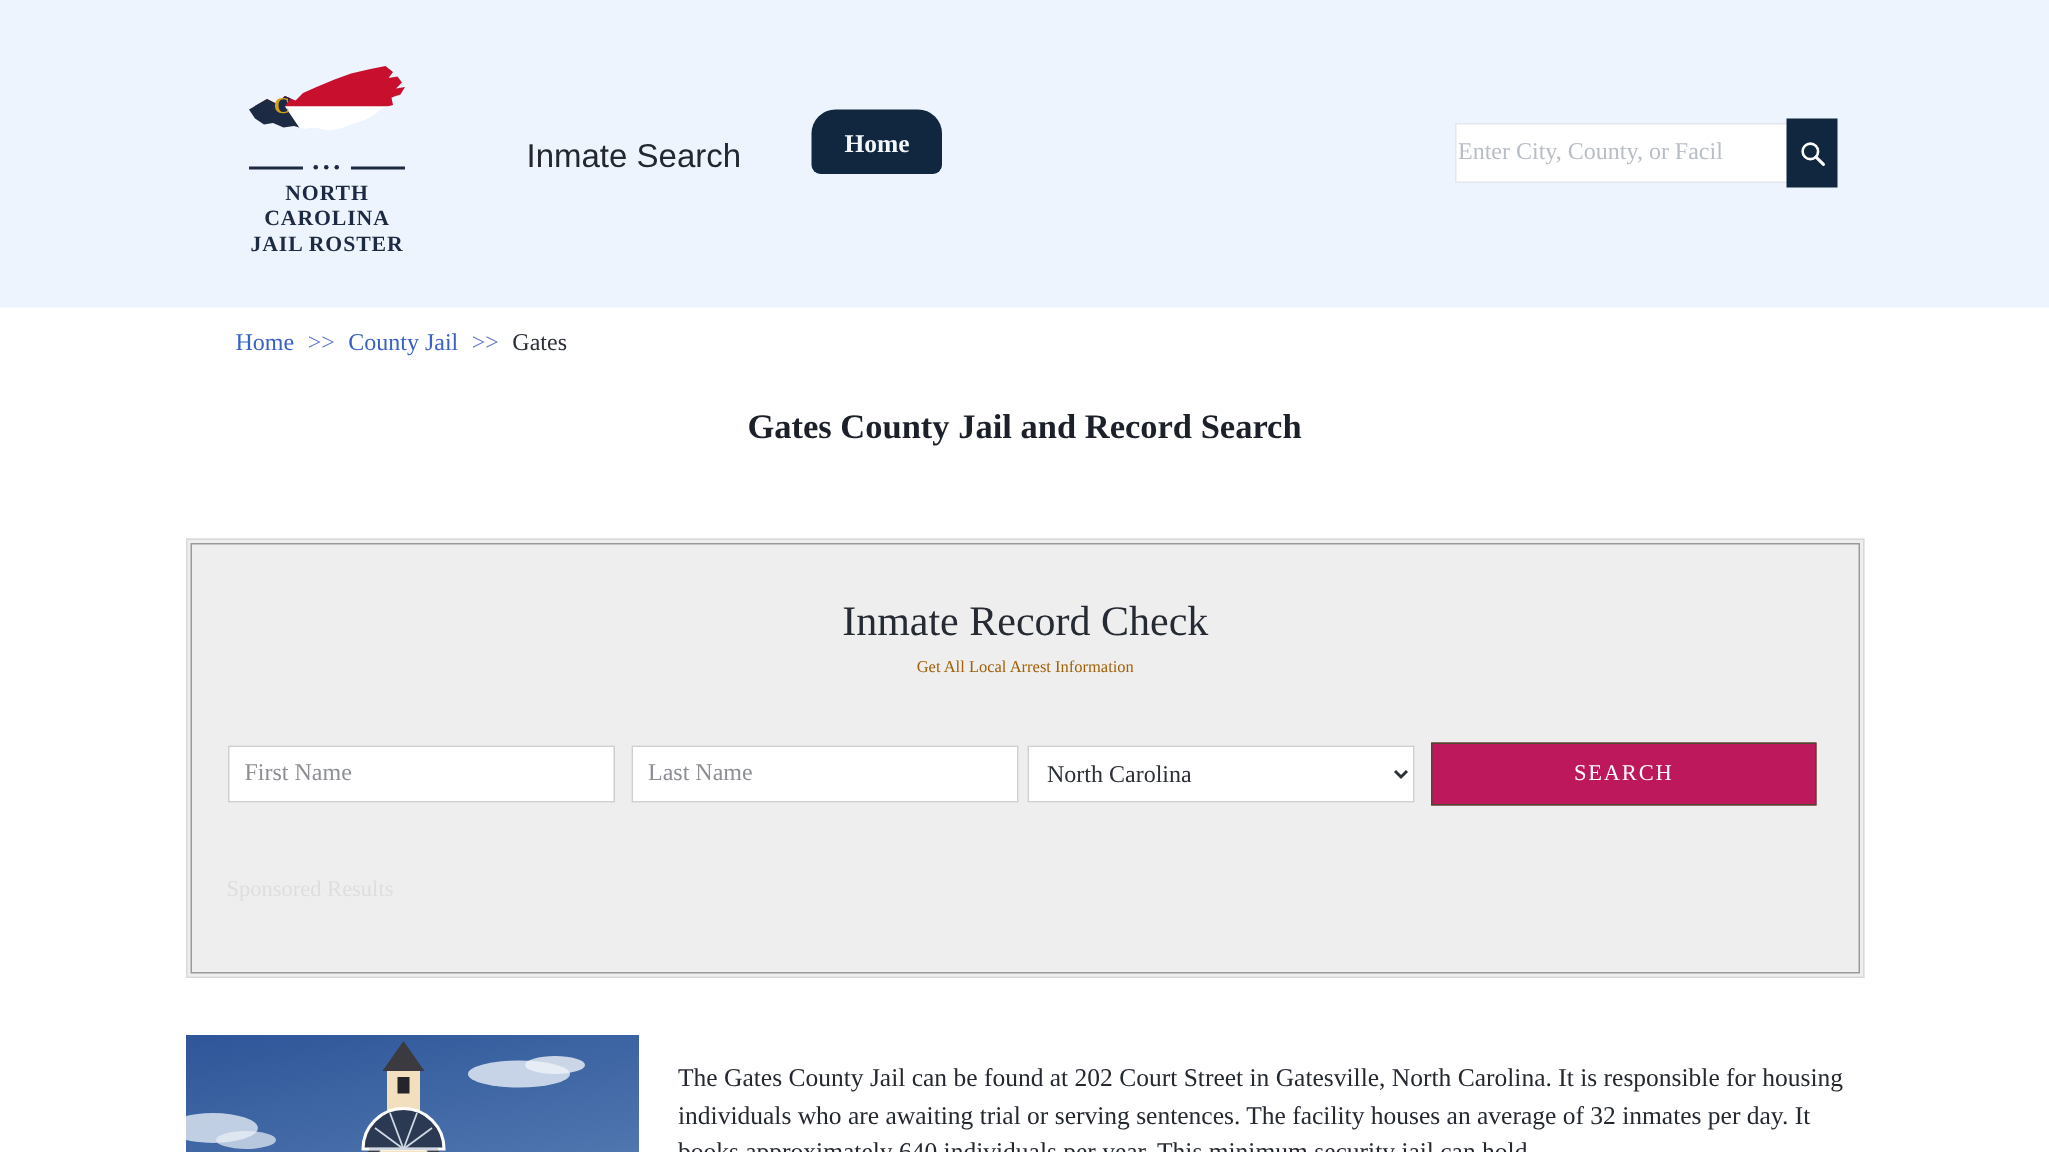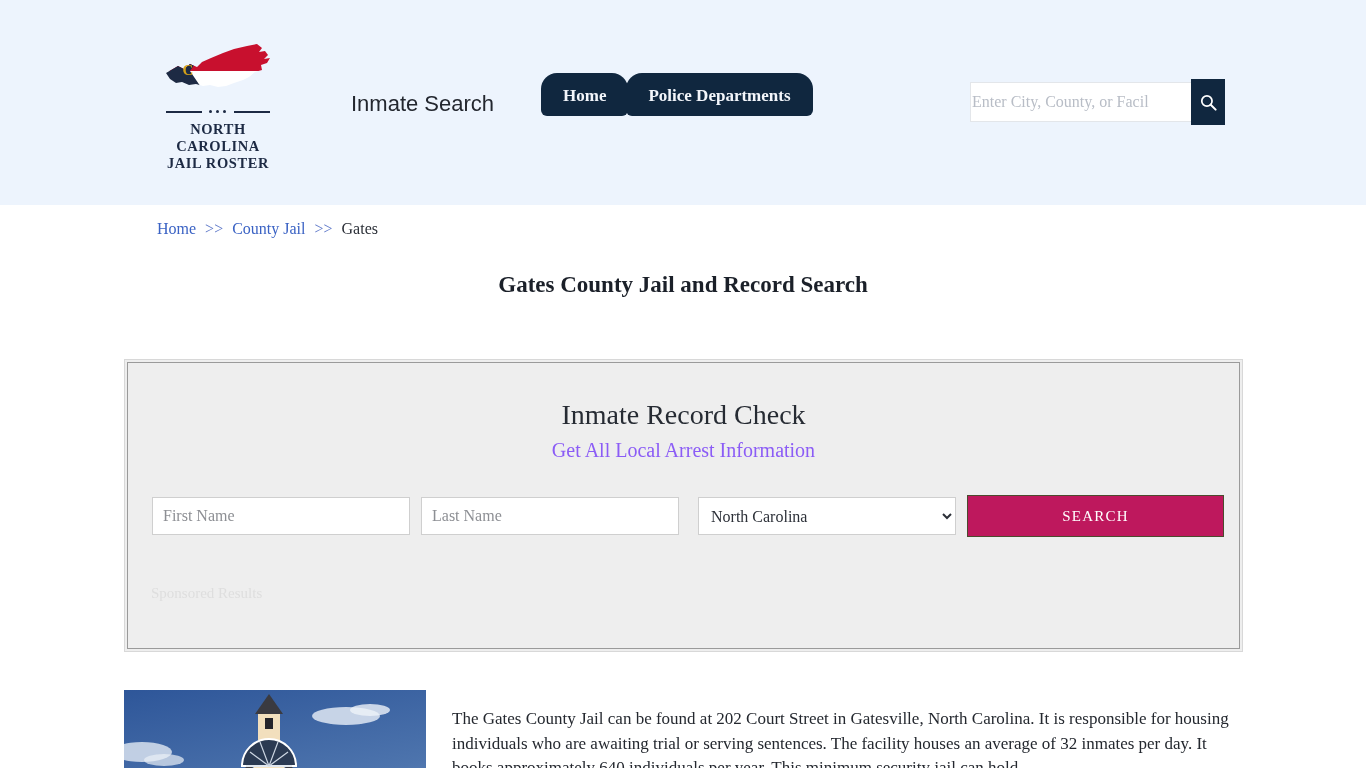--- a/index.html
+++ b/index.html
@@ -192,23 +192,23 @@
   .panel-title {
     text-align: center;
     font-size: 28px;
     font-family: "Liberation Serif", serif;
     color: #262b33;
     margin: 39px 0 0;
     font-weight: normal;
   }
   .panel-sub {
     text-align: center;
-    font-size: 20px;
-    font-family: "Liberation Serif", serif;
-    color: #8b5cf6;
+    font-size: 11px;
+    font-family: "Liberation Serif", serif;
+    color: #a16207;
     margin: 8px 0 0;
   }
 
   .form-row {
     position: absolute;
     left: 27px;
     top: 137px;
     width: 1231px;
     display: flex;
     align-items: flex-start;
@@ -218,21 +218,21 @@
     border: 1px solid #cfcfcf;
     background: #fff;
     padding: 0 10px;
     font-family: "Liberation Serif", serif;
     font-size: 16px;
     color: #3b4048;
     outline: none;
   }
   .form-row input::placeholder { color: #8d8f94; }
   .field-first { width: 258px; margin-right: 11px; }
-  .field-last  { width: 258px; margin-right: 19px; }
+  .field-last  { width: 258px; margin-right: 6px; }
   .field-state {
     width: 258px;
     height: 38px;
     border: 1px solid #cfcfcf;
     background: #fff;
     padding: 0 8px;
     font-family: "Liberation Serif", serif;
     font-size: 16px;
     color: #2c3038;
     margin-right: 11px;
@@ -320,21 +320,20 @@
         <span class="bar r"></span>
       </div>
       <div class="logo-text-1">NORTH CAROLINA</div>
       <div class="logo-text-2">JAIL ROSTER</div>
     </div>
 
     <div class="tagline">Inmate Search</div>
 
     <nav class="main-nav">
       <a class="nav-item" href="#">Home</a>
-      <a class="nav-item" href="#">Police Departments</a>
     </nav>
 
     <div class="header-search">
       <input type="text" placeholder="Enter City, County, or Facil" style="">
       <button class="search-btn">
         <svg width="19" height="19" viewBox="0 0 24 24" aria-hidden="true">
           <circle cx="10" cy="10" r="6.5" fill="none" stroke="#ffffff" stroke-width="2.2"></circle>
           <line x1="14.8" y1="14.8" x2="21" y2="21" stroke="#ffffff" stroke-width="2.6" stroke-linecap="round"></line>
         </svg>
       </button>

